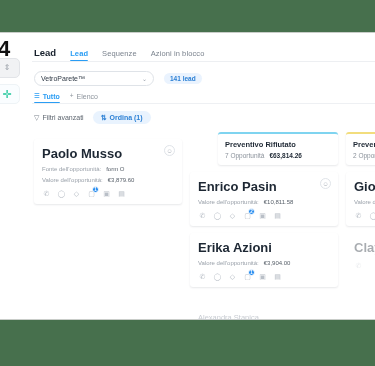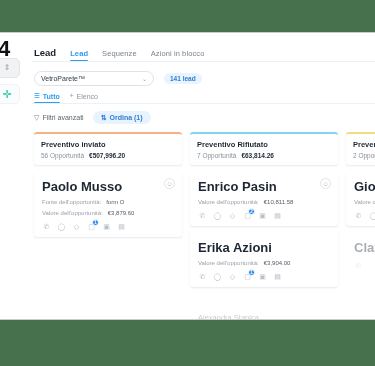--- a/index.html
+++ b/index.html
@@ -103,21 +103,21 @@
     display: flex; gap: 8px; overflow: hidden; height: 200px;
   }
   .col { width: 148px; flex: 0 0 148px; }
   .col.third { width: 70px; flex: 0 0 70px; }
 
   .col-head {
     background: #fff; border-radius: 3px; padding: 6px 7px 6px 7px;
     box-shadow: 0 1px 2px rgba(20,30,50,.10);
     border-top: 2.5px solid #f5b183;
   }
-  .col.c2 .col-head { border-top-color: #7fd4f0; }
+  .col.c2 .col-head { border-top-color: #7fd4f0; margin-left: 28px; }
   .col.c3 .col-head { border-top-color: #f2dd7d; }
   .col-title { font-size: 7.5px; font-weight: 700; color: #1d2733; }
   .col-sub { margin-top: 3px; font-size: 6.5px; color: #8b929b; display: flex; gap: 5px; }
   .col-sub .amt { color: #1d2733; font-weight: 700; }
 
   .card {
     background: #fff; border-radius: 3px; margin-top: 7px; padding: 7px 8px 6px 8px;
     box-shadow: 0 1px 2px rgba(20,30,50,.10);
     position: relative;
   }
@@ -209,27 +209,20 @@
       </div>
       <div class="tb-pill">
         <span>⇅</span>
         <span>Ordina (1)</span>
       </div>
     </div>
 
     <div class="board">
 
       <div class="col c1">
-        <div class="col-head">
-          <div class="col-title">Preventivo inviato</div>
-          <div class="col-sub">
-            <span>56 Opportunità</span>
-            <span class="amt">€507,996.20</span>
-          </div>
-        </div>
 
         <div class="card">
           <div class="c-name">Paolo Musso</div>
           <div class="avatar">☺</div>
           <div class="field">
             <span class="f-k">Fonte dell'opportunità:</span>
             <span class="f-v">form O</span>
           </div>
           <div class="field">
             <span class="f-k">Valore dell'opportunità:</span>

